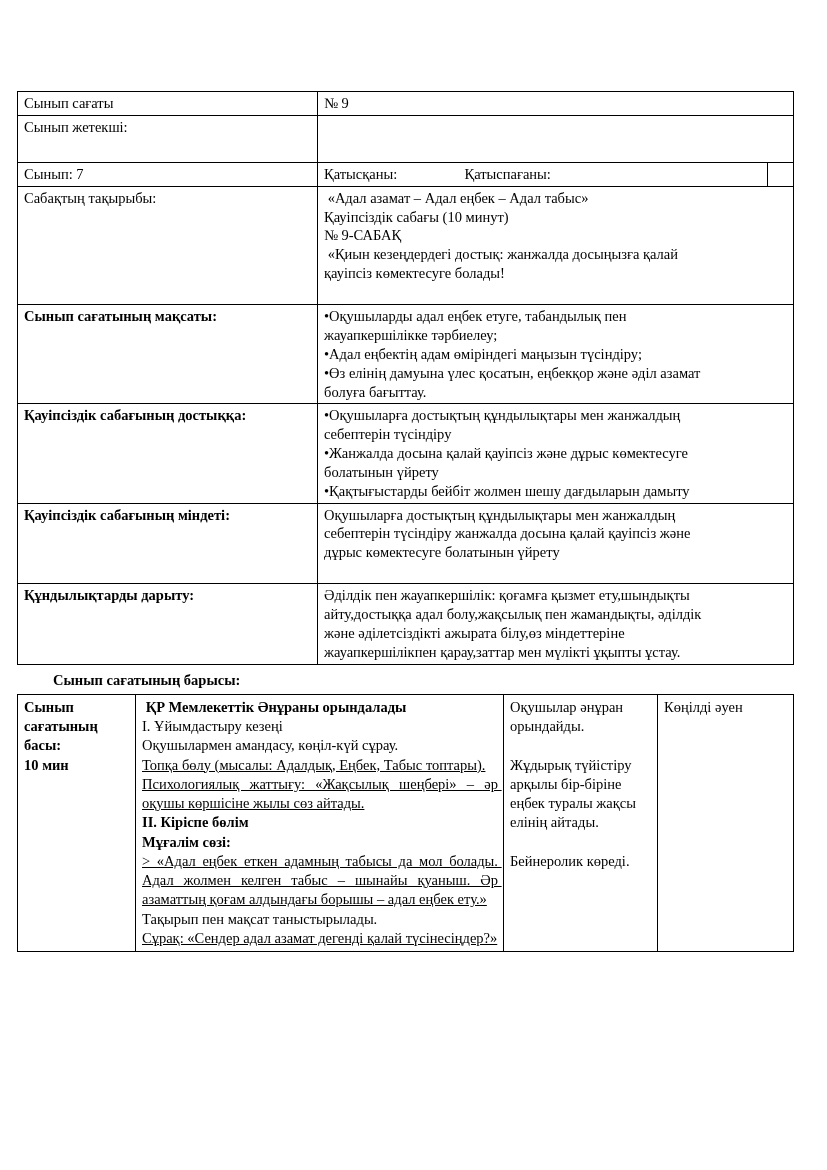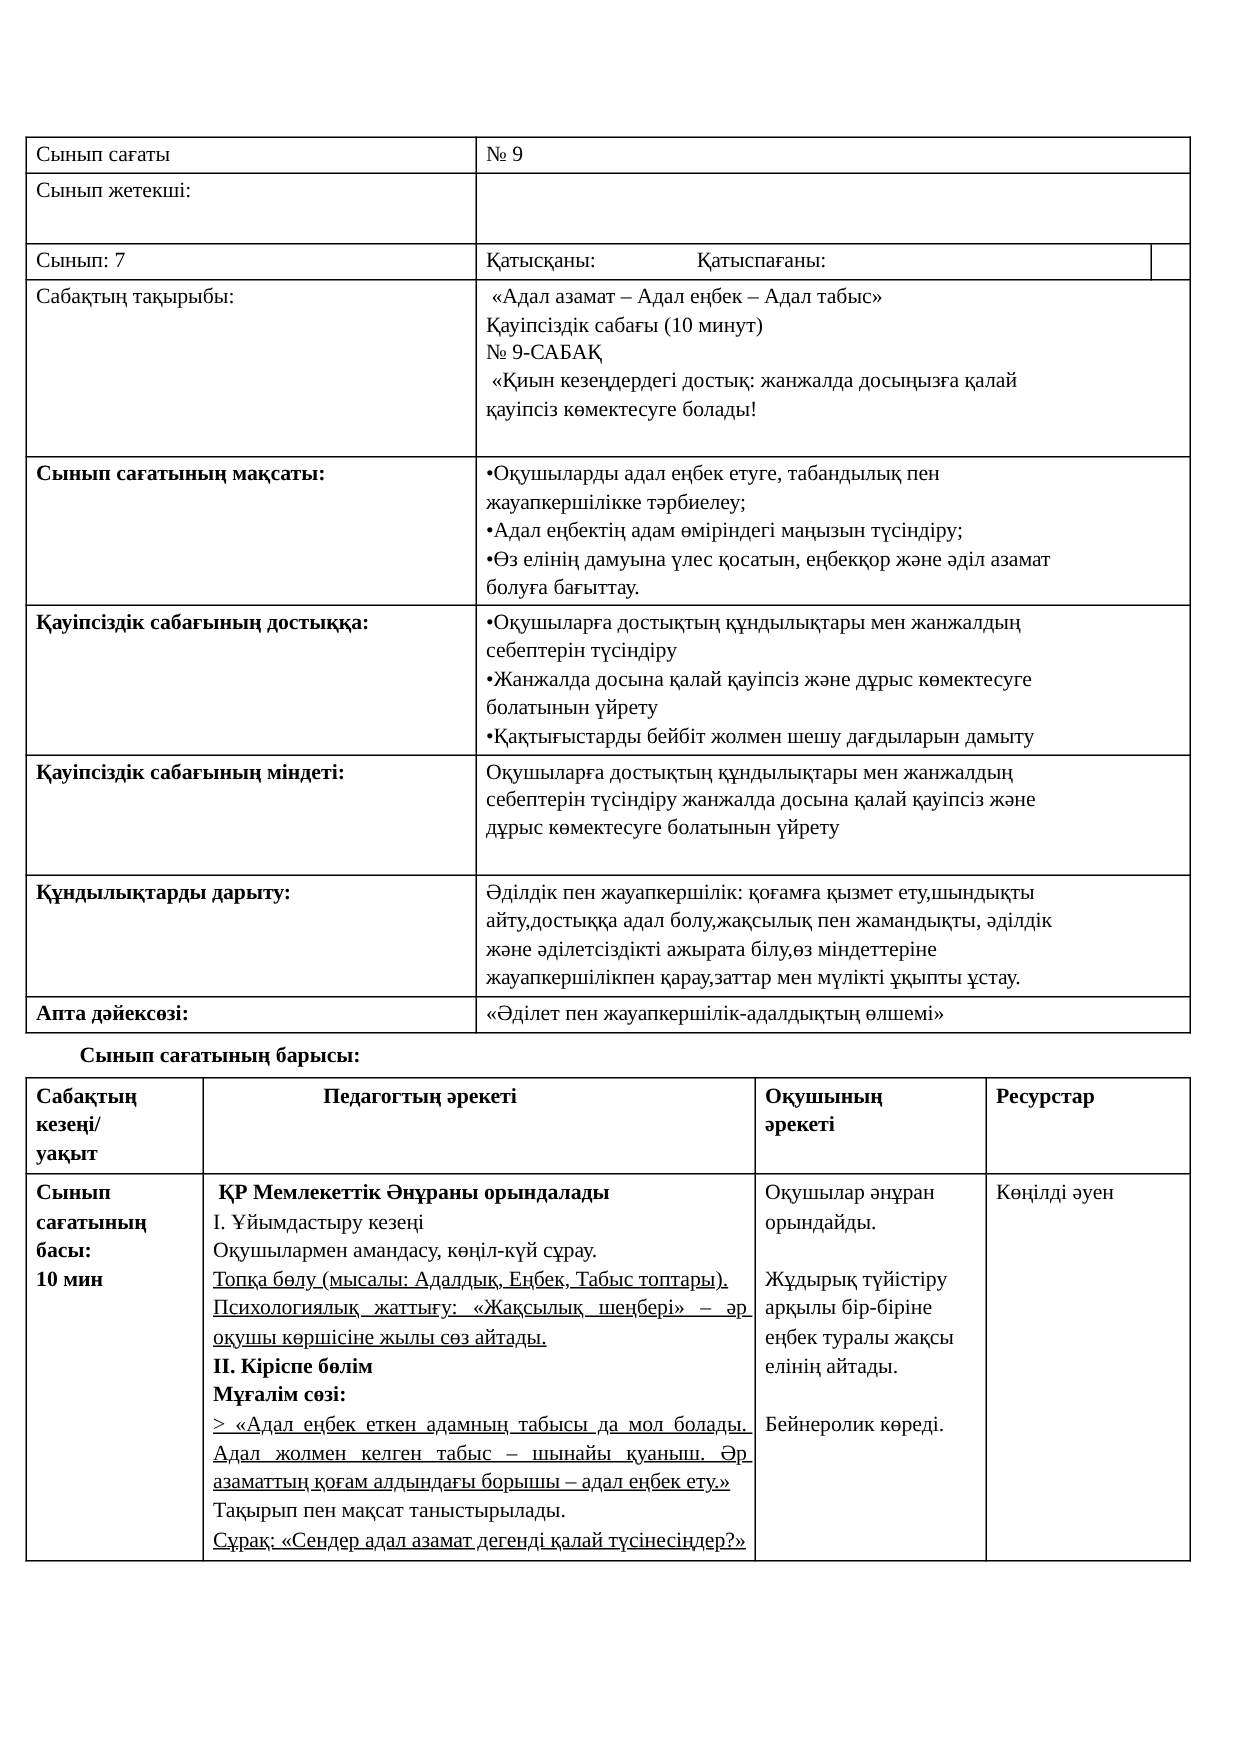--- a/index.html
+++ b/index.html
@@ -169,53 +169,34 @@
         <tr>
           <td class="b">Құндылықтарды дарыту:</td>
           <td colspan="2" class="lines">
             <div>Әділдік пен жауапкершілік: қоғамға қызмет ету,шындықты</div>
             <div>айту,достыққа адал болу,жақсылық пен жамандықты, әділдік</div>
             <div>және әділетсіздікті ажырата білу,өз міндеттеріне</div>
             <div>жауапкершілікпен қарау,заттар мен мүлікті ұқыпты ұстау.</div>
           </td>
         </tr>
 
-        <tr>
-          <td class="b">Апта дәйексөзі:</td>
-          <td colspan="2">«Әділет пен жауапкершілік-адалдықтың өлшемі»</td>
-        </tr>
 
       </tbody>
     </table>
 
     <div class="section-title">Сынып сағатының барысы:</div>
 
     <table class="t2">
       <colgroup>
         <col class="d1">
           <col class="d2">
           <col class="d3">
           <col class="d4">
       </colgroup>
       <tbody>
-        <tr>
-          <td class="hdr">
-            <div>Сабақтың</div>
-            <div>кезеңі/</div>
-            <div>уақыт</div>
-          </td>
-          <td class="hdr center-hdr-pad">
-            <div style="text-align:center;padding-right:80px">Педагогтың әрекеті</div>
-          </td>
-          <td class="hdr">
-            <div>Оқушының</div>
-            <div>әрекеті</div>
-          </td>
-          <td class="hdr">Ресурстар</td>
-        </tr>
 
         <tr>
           <td class="hdr">
             <div>Сынып</div>
             <div>сағатының</div>
             <div>басы:</div>
             <div>10 мин</div>
           </td>
 
           <td class="lines">

